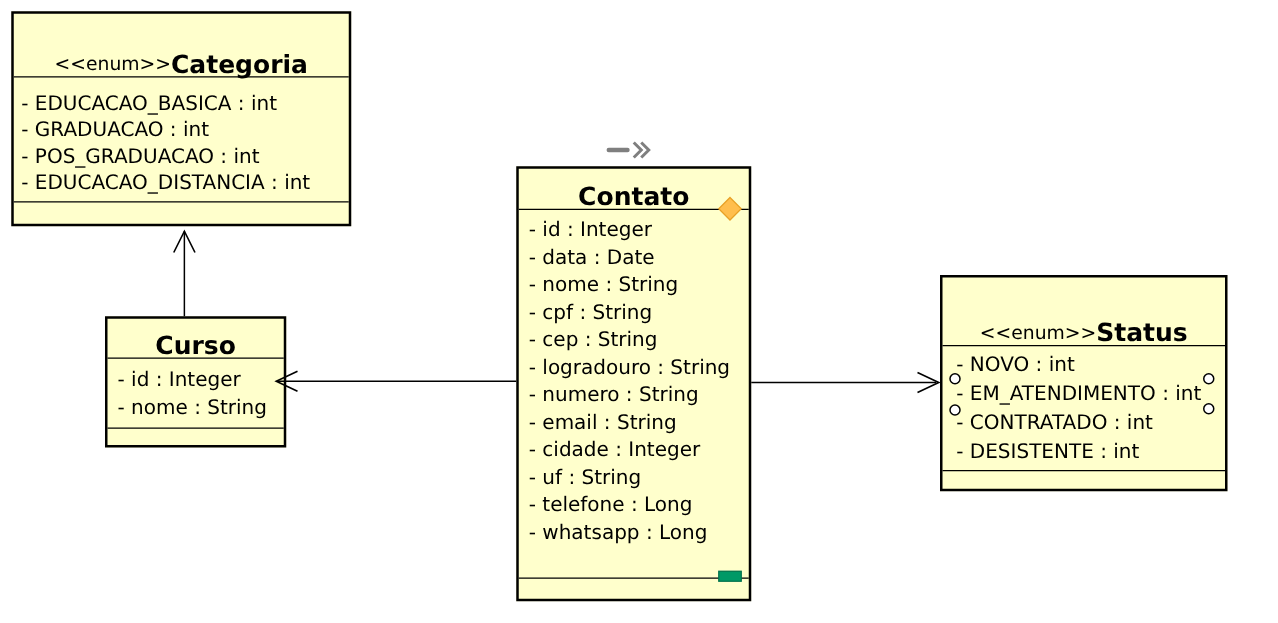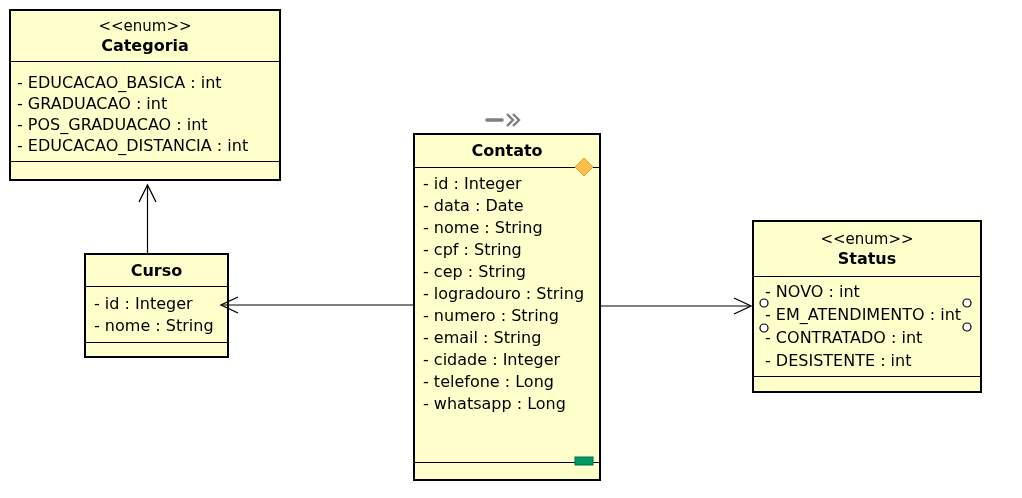--- a/index.html
+++ b/index.html
@@ -21,25 +21,25 @@
   }
   .uml-class{
     position:absolute;box-sizing:border-box;
     background:var(--class-fill);
     border:2px solid var(--class-border);
     display:flex;flex-direction:column;
   }
   .uml-title{
     box-sizing:border-box;flex:0 0 auto;
     border-bottom:1px solid var(--class-border);
-    display:flex;flex-direction:column;justify-content:center;align-items:center;
+    display:flex;flex-direction:row;justify-content:center;align-items:flex-end;
     text-align:center;
   }
   .uml-title .stereotype{font-size:15px;line-height:20px;}
-  .uml-title .name{font-size:16px;font-weight:bold;line-height:20px;}
+  .uml-title .name{font-size:20px;font-weight:bold;line-height:20px;}
   .uml-attrs{
     box-sizing:border-box;flex:1 1 auto;
     border-bottom:1px solid var(--class-border);
     font-size:16px;white-space:nowrap;overflow:hidden;
   }
   .uml-ops{box-sizing:border-box;flex:0 0 auto;}
   .overlay{position:absolute;left:0;top:0;pointer-events:none;}
   .edge{stroke:var(--class-border);stroke-width:1.2;}
   .head{fill:none;stroke:var(--class-border);stroke-width:1.3;}
   .cursor-icon line{stroke:var(--cursor-gray);stroke-width:3.5;stroke-linecap:round;}
@@ -85,20 +85,21 @@
     <div class="uml-attrs" style="padding:5px 0 0 8px;line-height:22px;">
       <div class="attr">- id : Integer</div>
       <div class="attr">- data : Date</div>
       <div class="attr">- nome : String</div>
       <div class="attr">- cpf : String</div>
       <div class="attr">- cep : String</div>
       <div class="attr">- logradouro : String</div>
       <div class="attr">- numero : String</div>
       <div class="attr">- email : String</div>
       <div class="attr">- cidade : Integer</div>
+      <div class="attr">- uf : String</div>
       <div class="attr">- telefone : Long</div>
       <div class="attr">- whatsapp : Long</div>
     </div>
     <div class="uml-ops" style="height:16px;"></div>
   </div>
 
   <div class="uml-class" style="left:752px;top:220px;width:230px;height:173px;">
     <div class="uml-title" style="height:55px;">
       <div class="stereotype">&lt;&lt;enum&gt;&gt;</div>
       <div class="name">Status</div>

